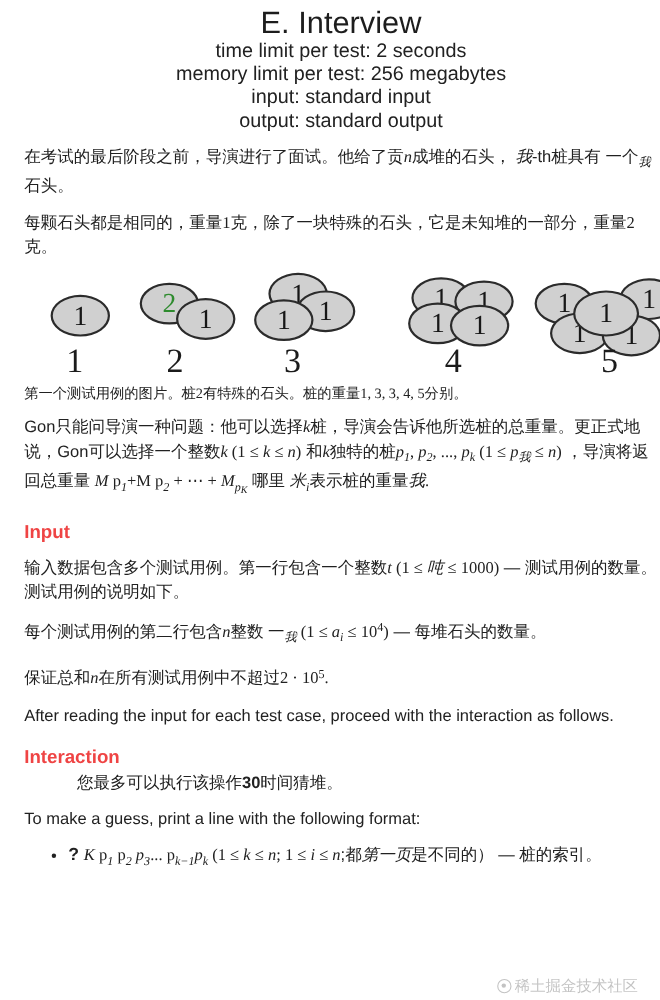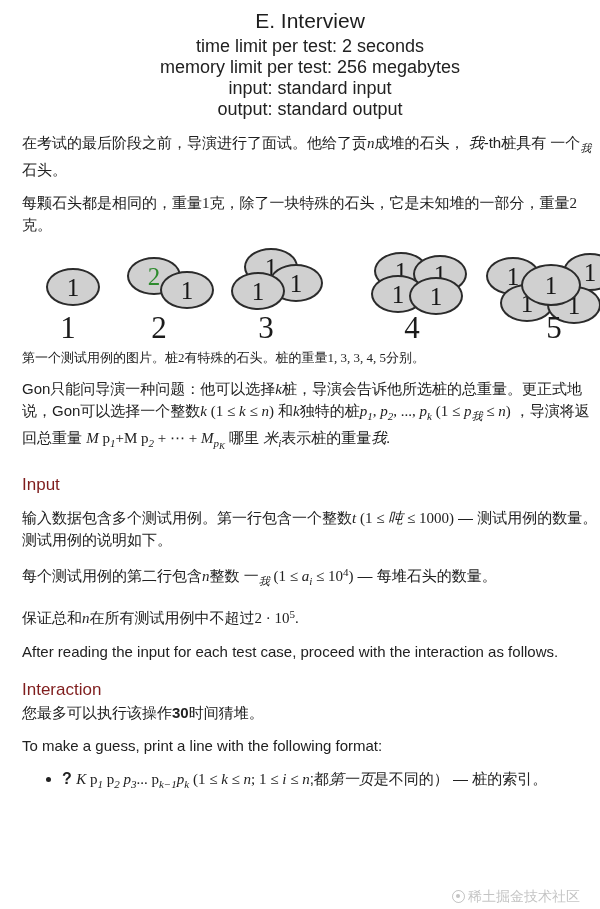--- a/index.html
+++ b/index.html
@@ -11,25 +11,25 @@
   *{box-sizing:border-box;}
   html,body{margin:0;padding:0;}
   body{
     width:600px;height:909px;overflow:hidden;position:relative;
     background:#ffffff;color:var(--ink);
     font-family:"Liberation Sans","DejaVu Sans",sans-serif;
     font-size:15px;line-height:21px;
   }
   .content{padding:0 2px 0 22px;}
   .header{text-align:center;padding-top:6px;}
-  .title{font-size:21px;font-weight:400;line-height:30px;margin:0;color:#1d1d1d;}
+  .title{font-size:28px;font-weight:400;line-height:30px;margin:0;color:#1d1d1d;}
   .meta div{font-size:18px;line-height:21px;}
   p.par{margin:12px 0;}
   p.note{font-style:italic;}
-  h2.sec{font-size:17px;line-height:20px;font-weight:normal;margin:18px 0 2px;color:#7f1d1d;}
+  h2.sec{font-size:17px;line-height:20px;font-weight:bold;margin:18px 0 2px;color:#ef4444;}
   ul.qlist{margin:12px 0;padding-left:40px;}
   ul.qlist li{line-height:22px;}
   
   .seg-n{}
   .seg-b{font-weight:bold;}
   .seg-bq{font-weight:bold;font-size:16px;}
   .seg-link{color:var(--link);cursor:pointer;}
   .seg-m{font-family:"Liberation Serif","DejaVu Serif",serif;font-style:italic;}
   .seg-mu{font-family:"Liberation Serif","DejaVu Serif",serif;}
   .seg-sub{font-family:"Liberation Serif","DejaVu Serif",serif;font-style:italic;font-size:11px;vertical-align:-4px;}
@@ -133,21 +133,21 @@
 
   <h2 class="sec">Input</h2>
 
   <p class="par"><span class="seg-n">输入数据包含多个测试用例。第一行包含一个整数</span><span class="seg-m">t</span><span class="seg-mu"> (1  ≤ </span><span class="seg-m">吨</span><span class="seg-mu"> ≤ 1000)</span><span class="seg-n">  — 测试用例的数量。测试用例的说明如下。</span></p>
   <p class="par"><span class="seg-n">每个测试用例的第二行包含</span><span class="seg-m">n</span><span class="seg-n">整数 </span><span class="seg-n">一</span><span class="seg-sub">我</span><span class="seg-mu"> (1 ≤ </span><span class="seg-m">a</span><span class="seg-sub">i</span><span class="seg-mu"> ≤ 10</span><span class="seg-sup">4</span><span class="seg-mu">)</span><span class="seg-n">  — 每堆石头的数量。</span></p>
   <p class="par"><span class="seg-n">保证总和</span><span class="seg-m">n</span><span class="seg-n">在所有测试用例中不超过</span><span class="seg-mu">2 · 10</span><span class="seg-sup">5</span><span class="seg-mu">.</span></p>
   <p class="par"><span class="seg-n">After reading the input for each test case, proceed with the interaction as follows.</span></p>
 
   <h2 class="sec">Interaction</h2>
 
-  <p class="par" style="margin-top:2px;"><span class="seg-n">您最多可以执行该操作</span><span class="seg-b">30</span><span class="seg-n">时间猜堆。</span></p>
+  <p class="par" style="margin-top:2px;margin-left:48px;"><span class="seg-n">您最多可以执行该操作</span><span class="seg-b">30</span><span class="seg-n">时间猜堆。</span></p>
 
   <p class="par"><span class="seg-n">To make a guess, print a line with the following format:</span></p>
 
   <ul class="qlist">
     <li><span class="seg-bq">? </span><span class="seg-m">K</span><span class="seg-mu"> p</span><span class="seg-sub">1</span><span class="seg-mu"> p</span><span class="seg-sub">2</span><span class="seg-mu"> </span><span class="seg-m">p</span><span class="seg-sub">3</span><span class="seg-mu">... p</span><span class="seg-sub">k−1</span><span class="seg-m">p</span><span class="seg-sub">k</span><span class="seg-mu"> (1 ≤ </span><span class="seg-m">k</span><span class="seg-mu"> ≤ </span><span class="seg-m">n</span><span class="seg-mu">; 1 ≤ </span><span class="seg-m">i</span><span class="seg-mu"> ≤ </span><span class="seg-m">n</span><span class="seg-n">;都</span><span class="seg-m">第一页</span><span class="seg-n">是不同的）</span><span class="seg-n">  — 桩的索引。</span></li>
   </ul>
 
 </div>
 
 <div class="watermark">

